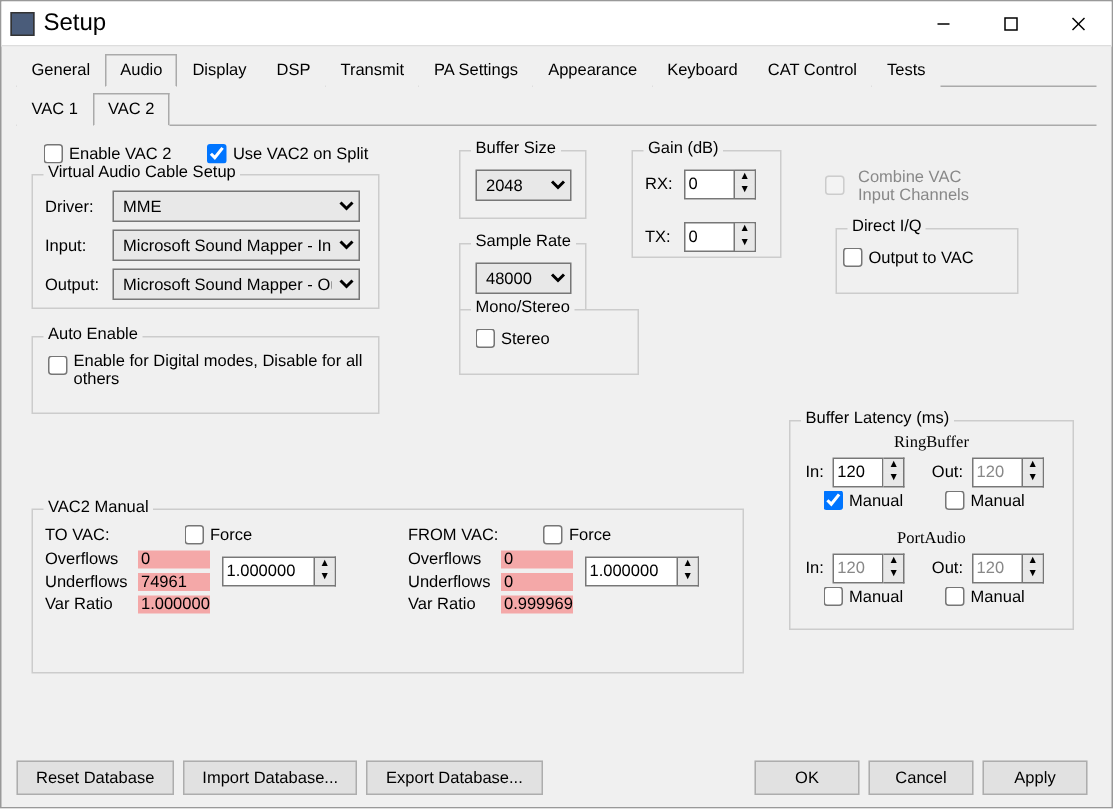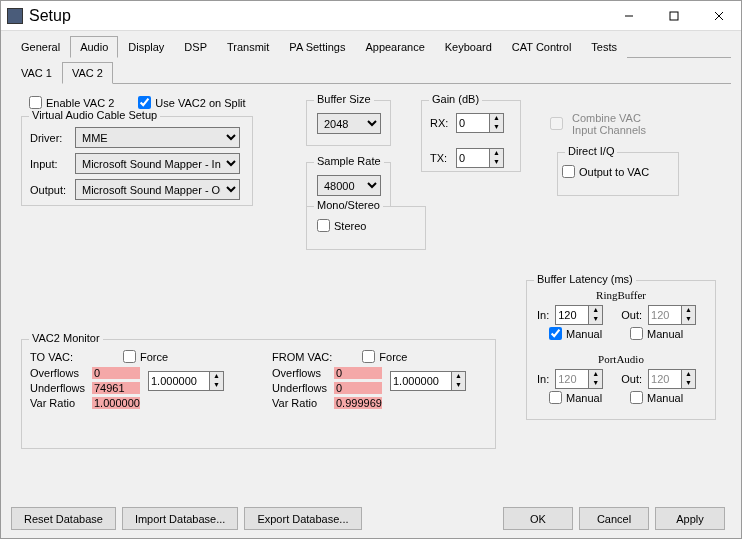--- a/index.html
+++ b/index.html
@@ -145,20 +145,27 @@
       </div>
 
       <div class="group" style="left:546px; top:68px; width:122px; height:44px;">
         <span class="legend">Direct I/Q</span>
         <label class="chk" style="position:absolute; left:4px; top:12px;">
           <input type="checkbox" style="">
           <span class="lbl">Output to VAC</span>
         </label>
       </div>
 
+      <div class="group" style="left:10px; top:140px; width:232px; height:52px;">
+        <span class="legend">Auto Enable</span>
+        <label class="chk" style="position:absolute; left:10px; top:10px; align-items:flex-start;">
+          <input type="checkbox" style="margin-top: 2px;">
+          <span class="lbl" style="width:195px;">Enable for Digital modes, Disable for all others</span>
+        </label>
+      </div>
 
       <div class="group" style="left:295px; top:122px; width:120px; height:44px;">
         <span class="legend">Mono/Stereo</span>
         <label class="chk" style="position:absolute; left:10px; top:12px;">
           <input type="checkbox" style="">
           <span class="lbl">Stereo</span>
         </label>
       </div>
 
       <div class="group" style="left:515px; top:196px; width:190px; height:140px;">
@@ -219,21 +226,21 @@
               <span class="lbl">Manual</span>
             </label>
           <label class="chk">
               <input type="checkbox" style="">
               <span class="lbl">Manual</span>
             </label>
         </div>
       </div>
 
       <div class="group" style="left:10px; top:255px; width:475px; height:110px;">
-        <span class="legend">VAC2 Monitor</span>
+        <span class="legend">VAC2 Manual</span>
 
         <div style="position:absolute; left:8px; top:10px; width:225px;">
           <div style="display:flex; align-items:center; gap:50px;">
             <span class="lbl">TO VAC:</span>
             <label class="chk">
                 <input type="checkbox" style="">
                 <span class="lbl">Force</span>
               </label>
           </div>
           <div style="display:grid; grid-template-columns:62px 48px auto; row-gap:3px; align-items:center; margin-top:4px;">

